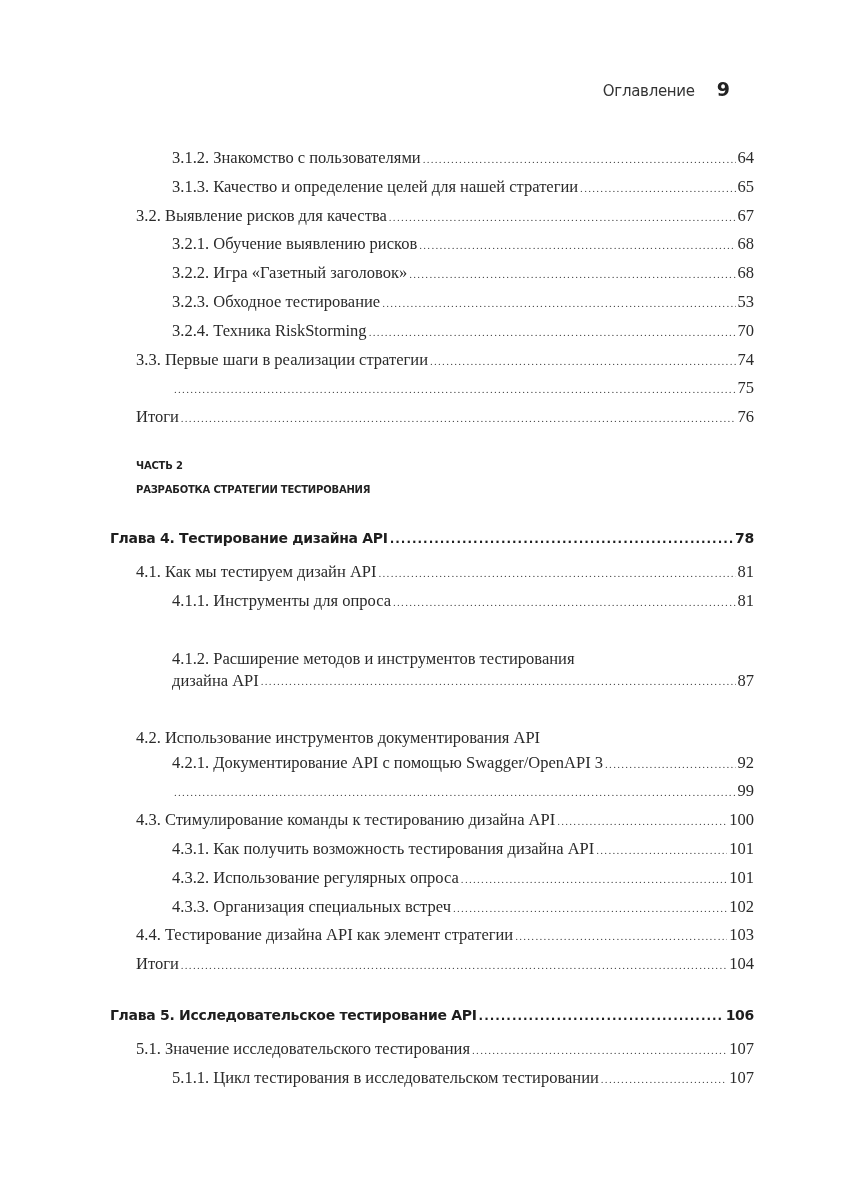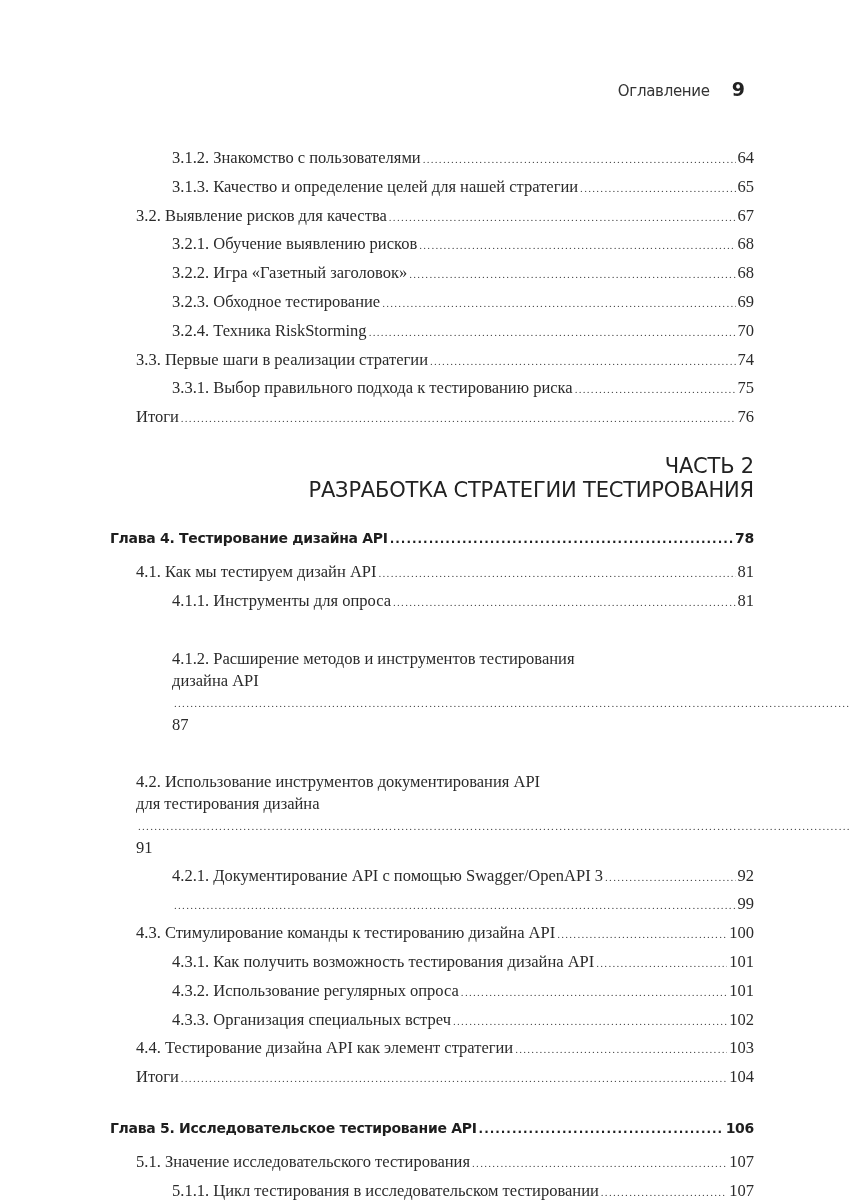--- a/index.html
+++ b/index.html
@@ -1,34 +1,34 @@
 <!DOCTYPE html>
 <html><head>
 <meta charset="utf-8">
 <style>
   html, body { margin: 0; padding: 0; background: #ffffff; }
   body { width: 849px; height: 1200px; position: relative; overflow: hidden; color: #231f20; }
-  .header { position: absolute; top: 78px; right: 104px; display: flex; align-items: baseline; }
+  .header { position: absolute; top: 78px; right: 119px; display: flex; align-items: baseline; }
   .header-title { font-family: "DejaVu Sans", sans-serif; font-size: 15px; color: #333; letter-spacing: -0.3px; }
   .header-page { font-family: "DejaVu Sans", sans-serif; font-weight: bold; font-size: 19px; margin-left: 22px; color: #222; }
 
   .toc { position: absolute; left: 136px; top: 144px; width: 618px; }
   .entry { display: flex; align-items: baseline; font-family: "Liberation Serif", serif; font-size: 16.5px; line-height: 28.8px; height: 28.8px; color: #2a2a2a; }
   .entry.l1 { padding-left: 0; }
   .entry.l2 { padding-left: 36px; }
   .entry .title { white-space: nowrap; }
   .entry .dots { flex: 1; overflow: hidden; white-space: nowrap; margin: 0 2px; font-size: 11px; letter-spacing: 1.3px; color: #444; }
   .entry .dots::after { content: "................................................................................................................................................................................................................................"; }
   .entry .page { white-space: nowrap; }
 
   .entry.multi { display: block; height: auto; }
   .entry.multi .first { display: block; line-height: 22px; padding-top: 4px; margin-top: 28px; }
-  .entry.multi .second { display: flex; align-items: flex-start; line-height: 22px; padding-bottom: 3px; flex-direction: column; }
+  .entry.multi .second { display: flex; align-items: center; line-height: 22px; padding-bottom: 3px; }
 
-  .part { text-align: right; font-family: "DejaVu Sans", sans-serif; font-weight: normal; font-size: 21px; line-height: 24px; color: #222; letter-spacing: -0.2px; }
+  .part { text-align: left; font-family: "DejaVu Sans", sans-serif; font-weight: bold; font-size: 10px; line-height: 24px; color: #222; letter-spacing: -0.2px; }
   .chapter { display: flex; align-items: baseline; font-family: "DejaVu Sans", sans-serif; font-weight: bold; font-size: 14px; color: #1e1e1e; letter-spacing: -0.3px; height: 32px; line-height: 32px; margin-left: -26px; }
   .chapter .dots { flex: 1; overflow: hidden; white-space: nowrap; margin: 0 2px; font-size: 12px; letter-spacing: 1px; }
   .chapter .dots::after { content: "................................................................................................................................................................................................................................"; }
 </style>
 </head>
 <body>
 
 <div class="header">
   <span class="header-title">Оглавление</span>
   <span class="header-page">9</span>
@@ -57,34 +57,33 @@
       <span class="page">68</span>
   </div>
   <div class="entry l2">
     <span class="title">3.2.2. Игра «Газетный заголовок»</span>
       <span class="dots"></span>
       <span class="page">68</span>
   </div>
   <div class="entry l2">
     <span class="title">3.2.3. Обходное тестирование</span>
       <span class="dots"></span>
-      <span class="page">69</span>
+      <span class="page">53</span>
   </div>
   <div class="entry l2">
     <span class="title">3.2.4. Техника RiskStorming</span>
       <span class="dots"></span>
       <span class="page">70</span>
   </div>
   <div class="entry l1">
     <span class="title">3.3. Первые шаги в реализации стратегии</span>
       <span class="dots"></span>
       <span class="page">74</span>
   </div>
   <div class="entry l2">
-    <span class="title">3.3.1. Выбор правильного подхода к тестированию риска</span>
       <span class="dots"></span>
       <span class="page">75</span>
   </div>
   <div class="entry l1">
     <span class="title">Итоги</span>
       <span class="dots"></span>
       <span class="page">76</span>
   </div>
 
   <div style="height: 22px;"></div>
@@ -112,25 +111,20 @@
   <div class="entry l2 multi">
     <span class="first">4.1.2. Расширение методов и инструментов тестирования</span>
     <span class="second">
         <span class="title">дизайна API</span>
         <span class="dots"></span>
         <span class="page">87</span>
       </span>
   </div>
   <div class="entry l1 multi">
     <span class="first">4.2. Использование инструментов документирования API</span>
-    <span class="second">
-        <span class="title">для тестирования дизайна</span>
-        <span class="dots"></span>
-        <span class="page">91</span>
-      </span>
   </div>
   <div class="entry l2">
     <span class="title">4.2.1. Документирование API с помощью Swagger/OpenAPI 3</span>
       <span class="dots"></span>
       <span class="page">92</span>
   </div>
   <div class="entry l2">
       <span class="dots"></span>
       <span class="page">99</span>
   </div>

